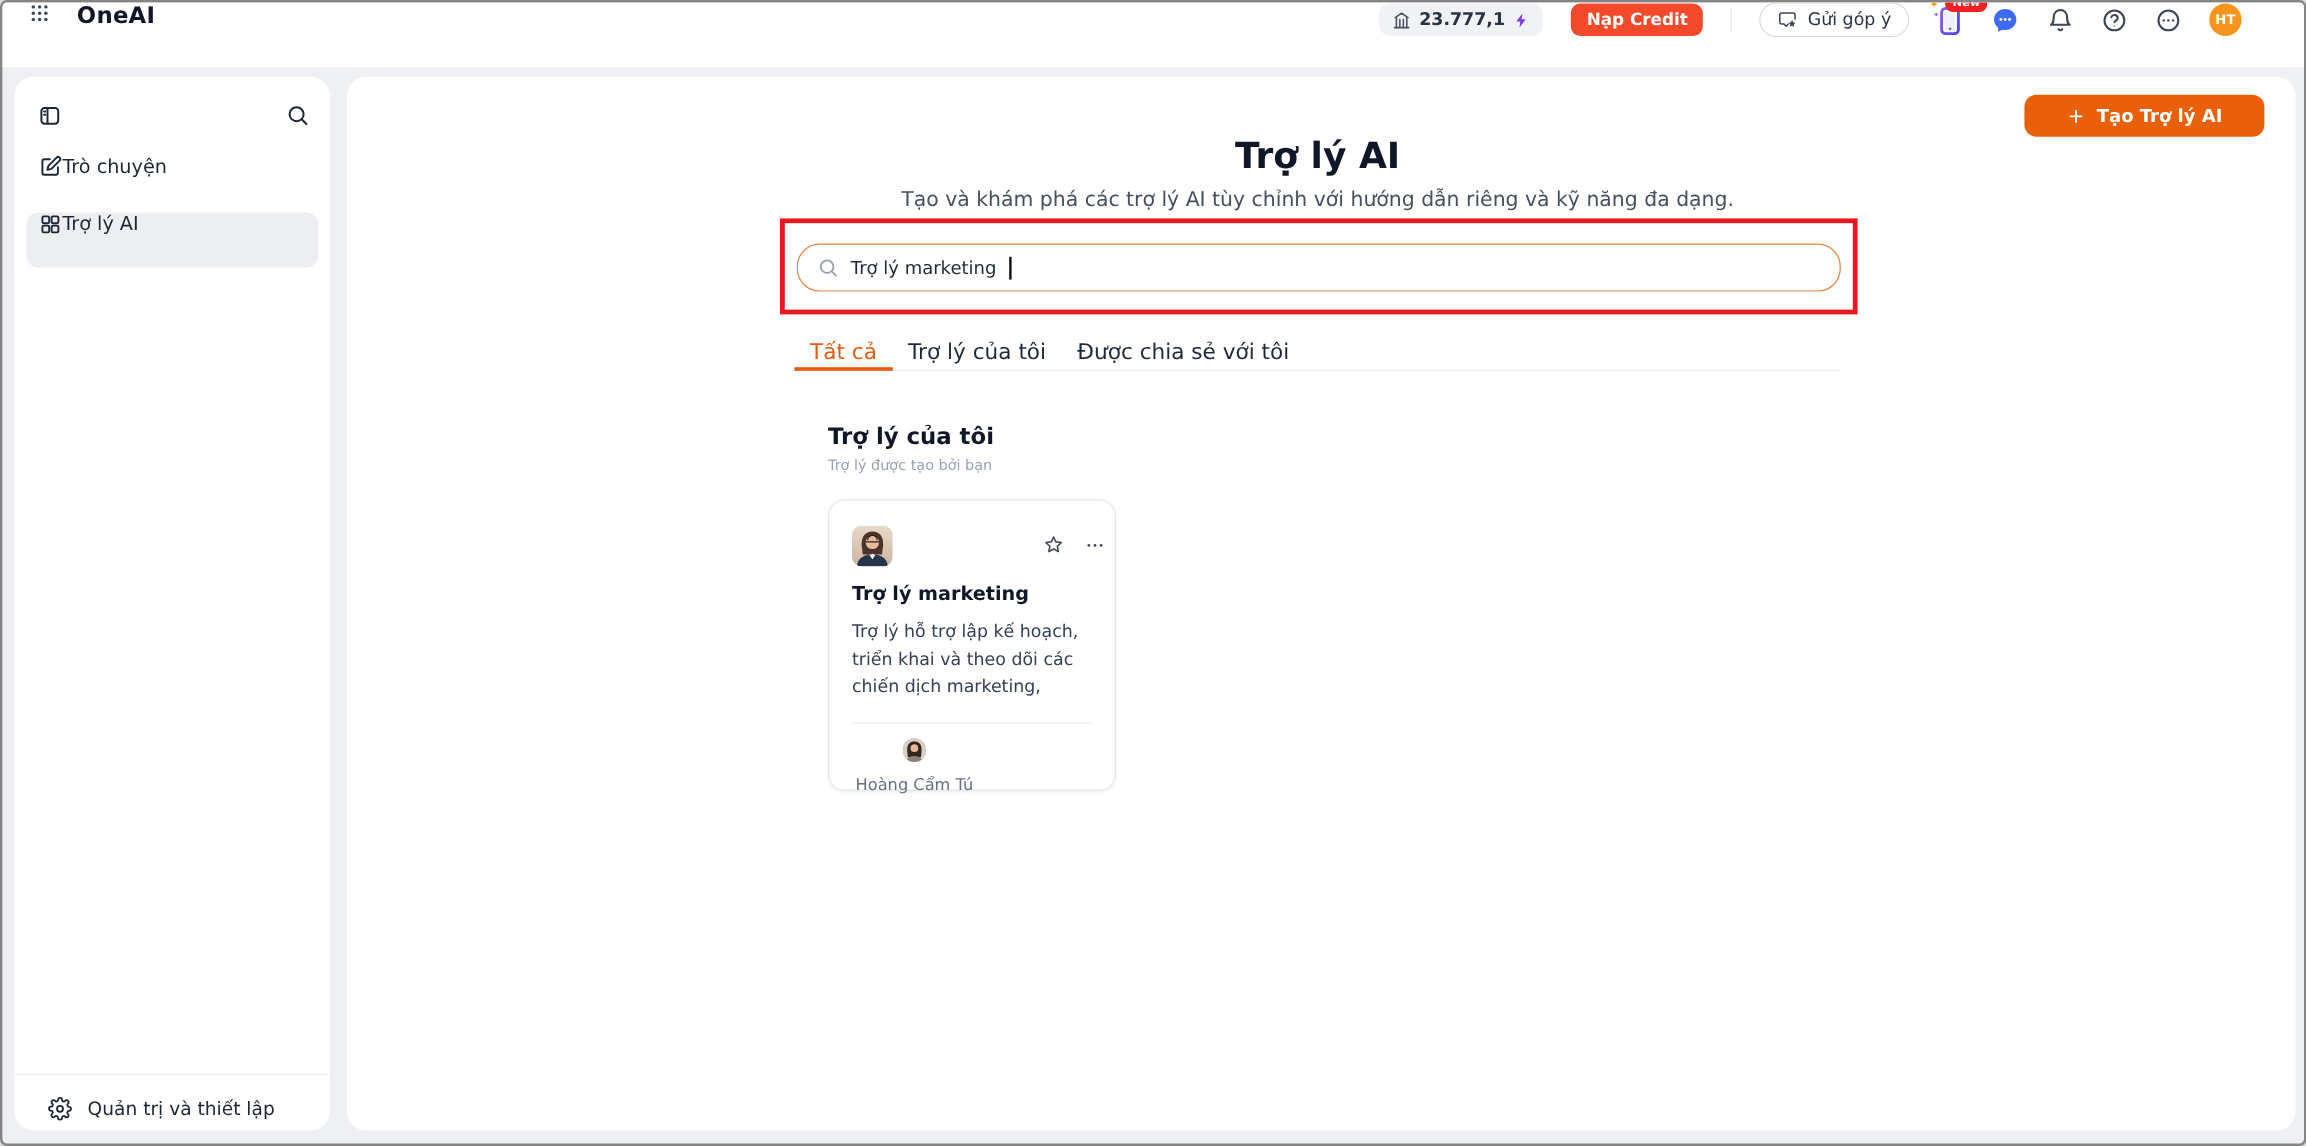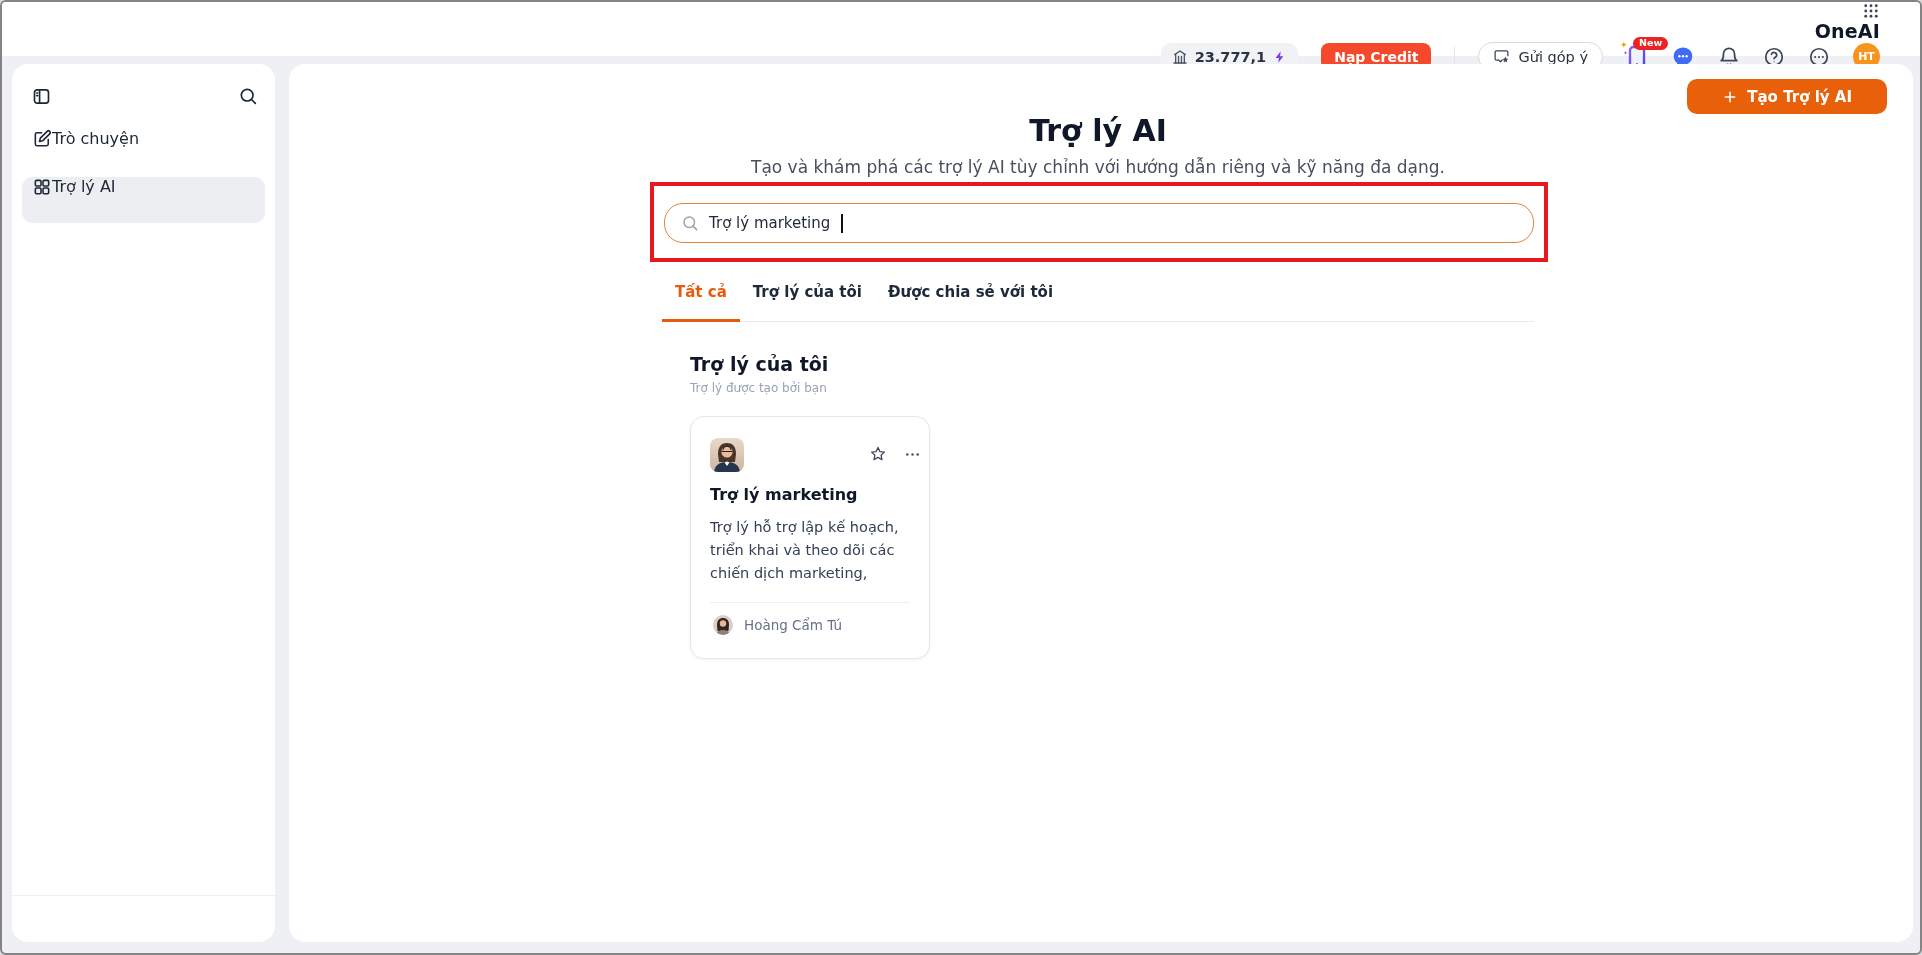--- a/index.html
+++ b/index.html
@@ -4,21 +4,21 @@
 <style>
   * { margin:0; padding:0; box-sizing:border-box; }
   body { font-family:"DejaVu Sans","Liberation Sans",sans-serif; background:#d7d9dd; }
   .frame{ position:relative; width:1922px; height:955px; background:#eef0f3;
           border:2px solid #848484; border-radius:6px; overflow:hidden; }
   svg{ display:block; }
   .ico{ color:#3d4656; }
 
   
   .header{ position:absolute; left:0; top:0; width:100%; height:54px; background:#fff;
-           display:flex; align-items:flex-end; padding:0 40px 0 22px;flex-direction:column; }
+           display:flex; align-items:flex-start; padding:0 52px 0 22px; }
   .logo{ margin-left:22px; font-size:19px; font-weight:bold; color:#101828; letter-spacing:.2px; }
   .hspacer{ flex:1; }
   .hright{ display:flex; align-items:center; gap:23px; }
   .credit-pill{ display:flex; align-items:center; gap:7px; background:#f1f2f5; border-radius:10px;
                 height:27px; padding:0 11px; font-size:14.5px; font-weight:bold; color:#2a3342; cursor:pointer; }
   .nap-btn{ height:27px; border:none; border-radius:8px; background:#f4492b; color:#fff;
             font-family:inherit; font-size:14px; font-weight:bold; padding:0 13px; cursor:pointer; }
   .hsep{ width:1px; height:20px; background:#e2e5e9; }
   .feedback-btn{ display:flex; align-items:center; gap:8px; height:29px; padding:0 14px;
                  background:#fff; border:1px solid #d6dae0; border-radius:15px;
@@ -58,37 +58,37 @@
                font-weight:bold; color:#0f1728; }
   .page-subtitle{ position:absolute; top:93px; width:100%; text-align:center; font-size:17px; color:#46505e; }
   .red-annotation{ position:absolute; top:118px; left:-12px; width:898px; height:80px;
                    border:4px solid #e8191e; }
   .search-box{ position:absolute; top:17px; left:10px; right:10px; height:40px; background:#fff;
                border:1.5px solid #e8823a; border-radius:19px; display:flex; align-items:center;
                padding:0 16px; gap:10px; }
   .search-text{ font-size:15px; color:#1f2937; }
   .caret{ width:1.5px; height:19px; background:#111; margin-left:1px; }
   .tabs{ position:absolute; top:208px; left:0; right:0; display:flex; border-bottom:1px solid #e8ebef; }
-  .tab{ padding:11px 13px 20px; font-size:15px; color:#1d2939; cursor:pointer; position:relative;font-weight:bold; }
+  .tab{ padding:11px 13px 4px; font-size:18px; color:#1d2939; cursor:pointer; position:relative; }
   .tab.active{ color:#e85a0c; }
   .tab.active::after{ content:""; position:absolute; left:0; right:0; bottom:-1px; height:3px; background:#e85a0c; }
   .section-heading{ position:absolute; top:289px; left:28px; font-size:19px; font-weight:bold; color:#0f1728; }
   .section-subheading{ position:absolute; top:317px; left:28px; font-size:12px; color:#98a2b3; }
 
   
   .card{ position:absolute; top:352px; left:28px; width:240px; height:243px; background:#fff;
          border:1px solid #e4e7ec; border-radius:14px; box-shadow:0 1px 3px rgba(16,24,40,.06); cursor:pointer; }
   .card-avatar{ position:absolute; top:21px; left:19px; width:34px; height:34px; border-radius:8px; overflow:hidden; }
   .card-star{ position:absolute; top:28px; left:178px; cursor:pointer; color:#444c5c; }
   .card-menu{ position:absolute; top:28px; left:212px; cursor:pointer; color:#444c5c; }
   .card-title{ position:absolute; top:68px; left:19px; font-size:16px; font-weight:bold; color:#101828; }
   .card-desc{ position:absolute; top:99px; left:19px; width:204px; height:70px; overflow:hidden;
               font-size:14.5px; line-height:23px; color:#344054; }
   .card-divider{ position:absolute; top:185px; left:19px; right:19px; height:1px; background:#eceff3; }
-  .card-footer{ position:absolute; top:198px; left:22px; display:flex; align-items:center; gap:11px; }
+  .card-footer{ position:absolute; top:198px; left:22px; display:flex; align-items:center; gap:11px;flex-direction:column; }
   .owner-avatar{ width:20px; height:20px; border-radius:50%; overflow:hidden; }
   .owner-name{ font-size:13.5px; color:#667085; }
 </style>
 </head>
 <body>
 
 <svg width="0" height="0" style="position:absolute">
   <defs>
     <symbol id="i-dots9" viewBox="0 0 24 24">
         <g fill="currentColor">
@@ -319,20 +319,28 @@
       <div class="sb-item active">
         <span>
             <svg width="20" height="20" style="color:#1c2736">
               <use href="#i-grid4"></use>
             </svg>
           </span>
         <span>Trợ lý AI</span>
       </div>
     </nav>
     <div class="sb-divider"></div>
+    <div class="sb-footer">
+      <span>
+          <svg width="20" height="20" style="color:#1c2736">
+            <use href="#i-gear"></use>
+          </svg>
+        </span>
+      <span>Quản trị và thiết lập</span>
+    </div>
   </div>
 
   <div class="main">
     <button class="create-btn">
       <span>
           <svg width="16" height="16" style="color:#fff">
             <use href="#i-plus"></use>
           </svg>
         </span>
       <span>Tạo Trợ lý AI</span>

